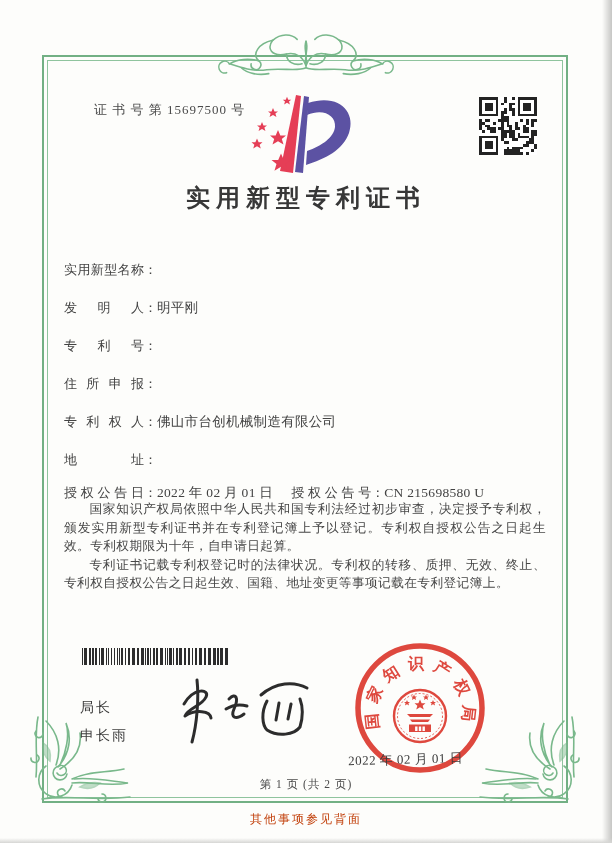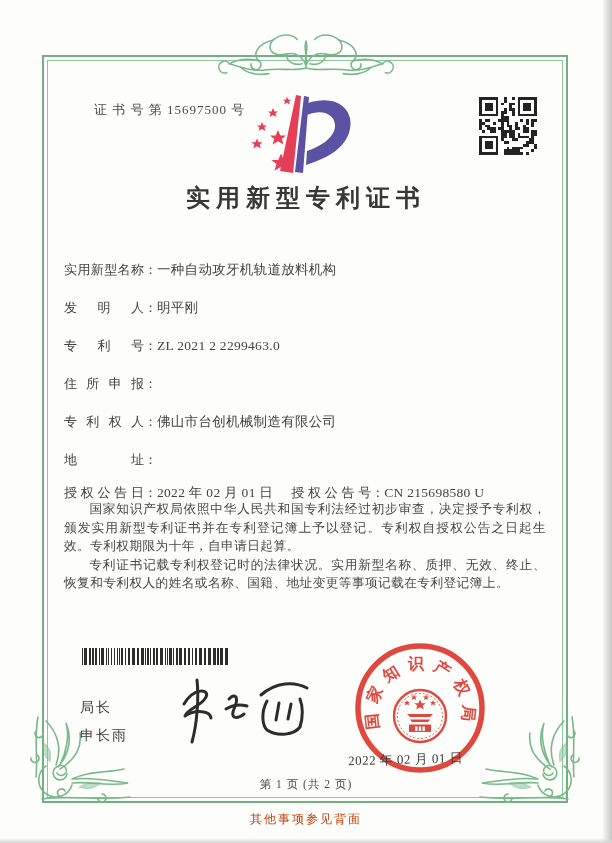--- a/index.html
+++ b/index.html
@@ -254,31 +254,29 @@
         <rect x="17" y="20" width="1" height="1"></rect>
       </g>
   </svg>
 
   <h1 class="title">实用新型专利证书</h1>
 
   <div class="fields">
     <div class="frow">
       <span class="flabel">实用新型名称</span>
         <span class="fcolon">：</span>
-        <span class="fvalue">一种自动攻牙机轨道放料机构</span>
     </div>
     <div class="frow">
       <span class="flabel">发明人</span>
         <span class="fcolon">：</span>
         <span class="fvalue">明平刚</span>
     </div>
     <div class="frow">
       <span class="flabel">专利号</span>
         <span class="fcolon">：</span>
-        <span class="fvalue">ZL 2021 2 2299463.0</span>
     </div>
     <div class="frow">
       <span class="flabel">住所申报</span>
         <span class="fcolon">：</span>
     </div>
     <div class="frow">
       <span class="flabel">专利权人</span>
         <span class="fcolon">：</span>
         <span class="fvalue">佛山市台创机械制造有限公司</span>
     </div>
@@ -295,21 +293,21 @@
       <div class="grant-group">
         <span class="flabel">授权公告号</span>
           <span class="fcolon">：</span>
           <span class="fvalue">CN 215698580 U</span>
       </div>
     </div>
   </div>
 
   <div class="body-text">
     <p>国家知识产权局依照中华人民共和国专利法经过初步审查，决定授予专利权，颁发实用新型专利证书并在专利登记簿上予以登记。专利权自授权公告之日起生效。专利权期限为十年，自申请日起算。</p>
-    <p>专利证书记载专利权登记时的法律状况。实用新型名称、质押、无效、终止、恢复和专利权人的姓名或名称、国籍、地址变更等事项记载在专利登记簿上。</p>
+    <p>专利证书记载专利权登记时的法律状况。专利权的转移、质押、无效、终止、专利权自授权公告之日起生效、国籍、地址变更等事项记载在专利登记簿上。</p>
   </div>
 
   <div class="barcode">
       <i style="width: 1px; margin-right: 1px;"></i>
       <i style="width: 3px; margin-right: 2px;"></i>
       <i style="width: 2px; margin-right: 1px;"></i>
       <i style="width: 2px; margin-right: 1px;"></i>
       <i style="width: 2px; margin-right: 2px;"></i>
       <i style="width: 1px; margin-right: 1px;"></i>
       <i style="width: 3px; margin-right: 2px;"></i>

